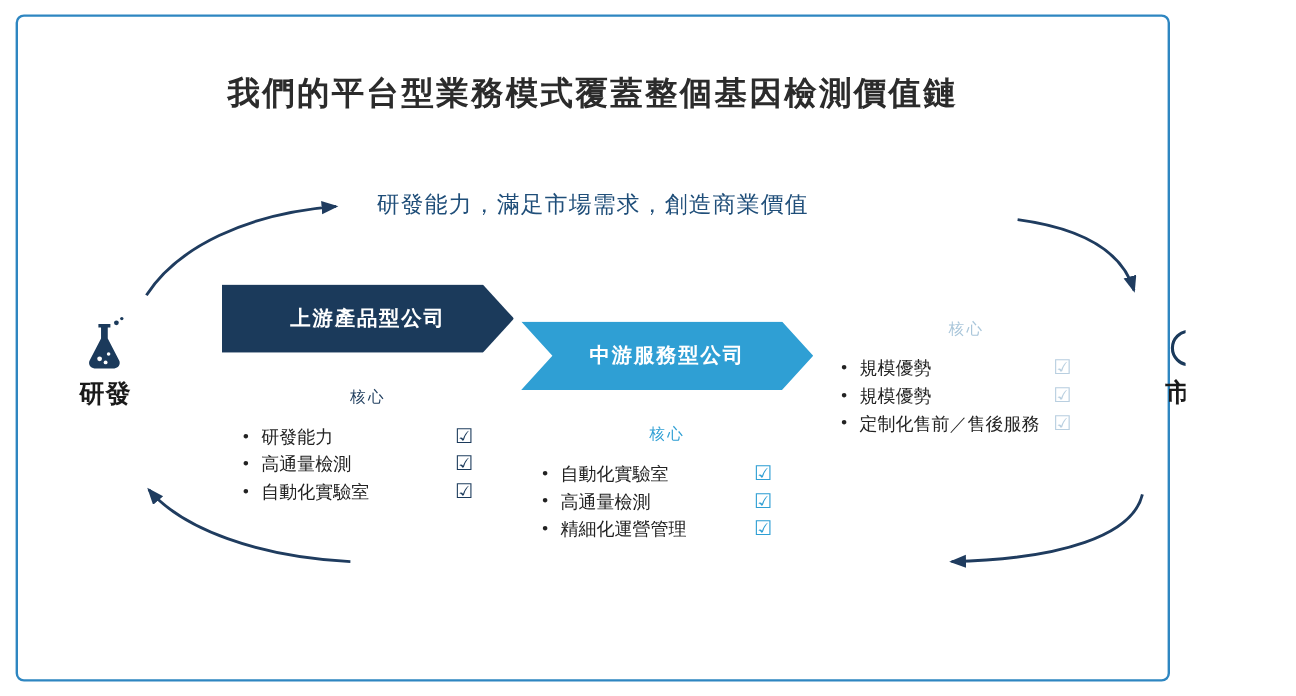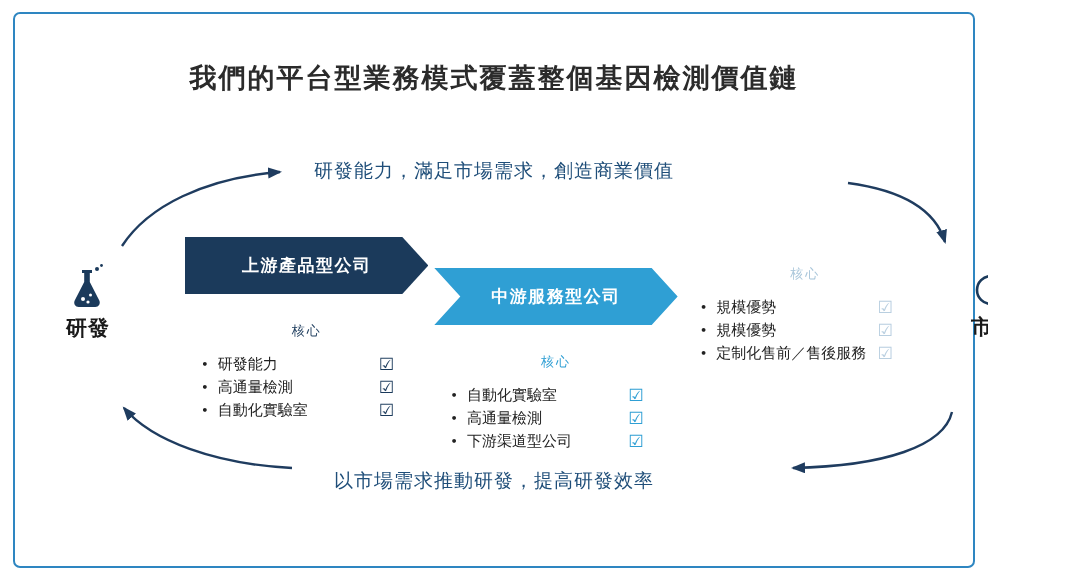--- a/index.html
+++ b/index.html
@@ -136,21 +136,21 @@
           <span>自動化實驗室</span>
           <span class="check check-1">☑</span>
         </li>
         <li>
           <span class="bullet">•</span>
           <span>高通量檢測</span>
           <span class="check check-1">☑</span>
         </li>
         <li>
           <span class="bullet">•</span>
-          <span>下游渠道型公司</span>
+          <span>精細化運營管理</span>
           <span class="check check-1">☑</span>
         </li>
       </ul>
     </div>
 
     <div class="col">
       <div class="core core-2">核心</div>
       <ul class="items">
         <li>
           <span class="bullet">•</span>
@@ -165,15 +165,14 @@
         <li>
           <span class="bullet">•</span>
           <span>定制化售前／售後服務</span>
           <span class="check check-2">☑</span>
         </li>
       </ul>
     </div>
 
   </div>
 
-  <div class="flow-caption bottom">以市場需求推動研發，提高研發效率</div>
 
 </div>
 
 </body></html>

